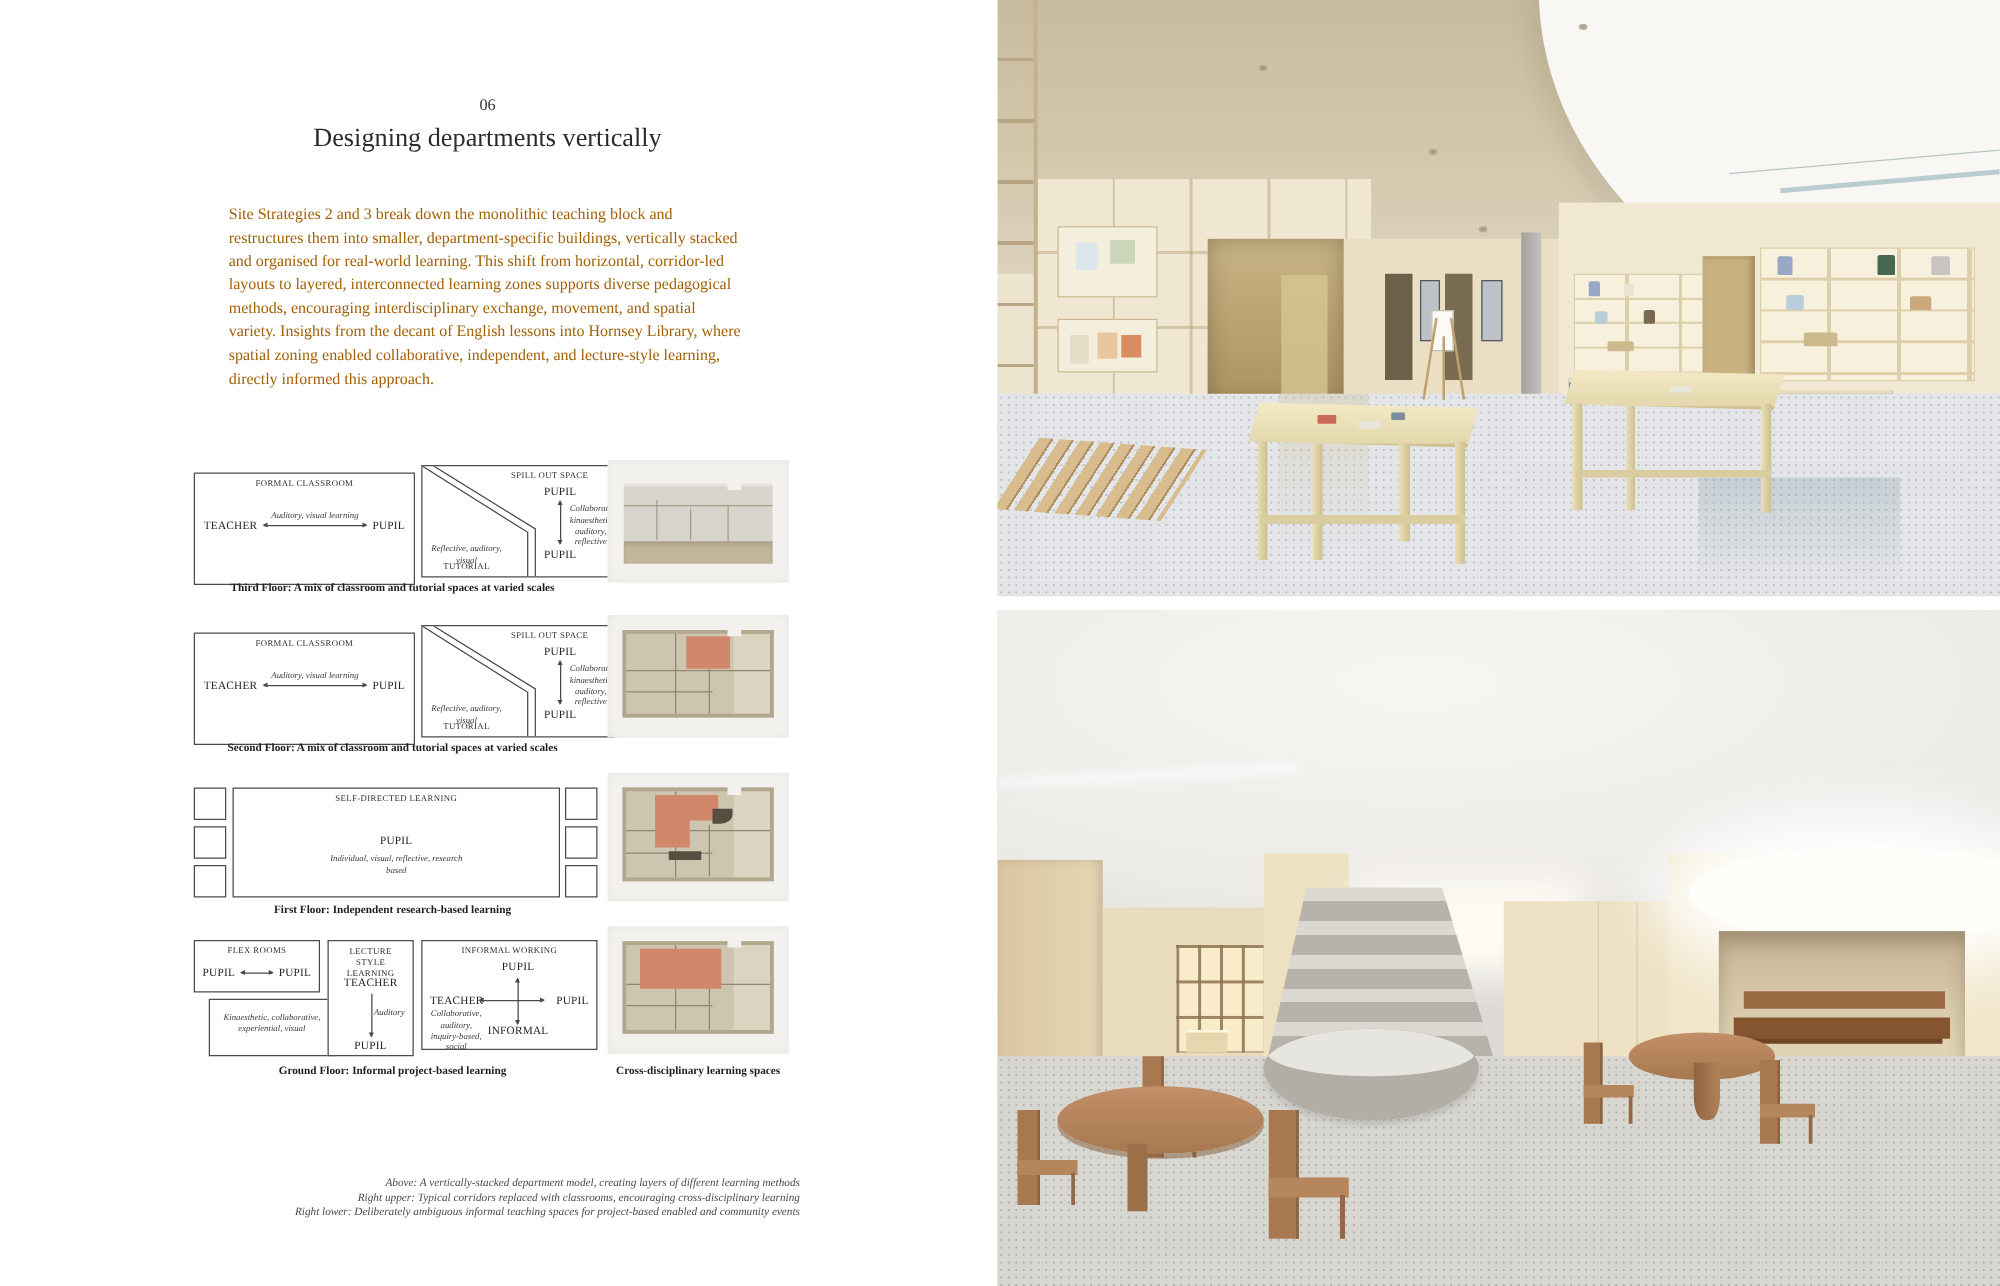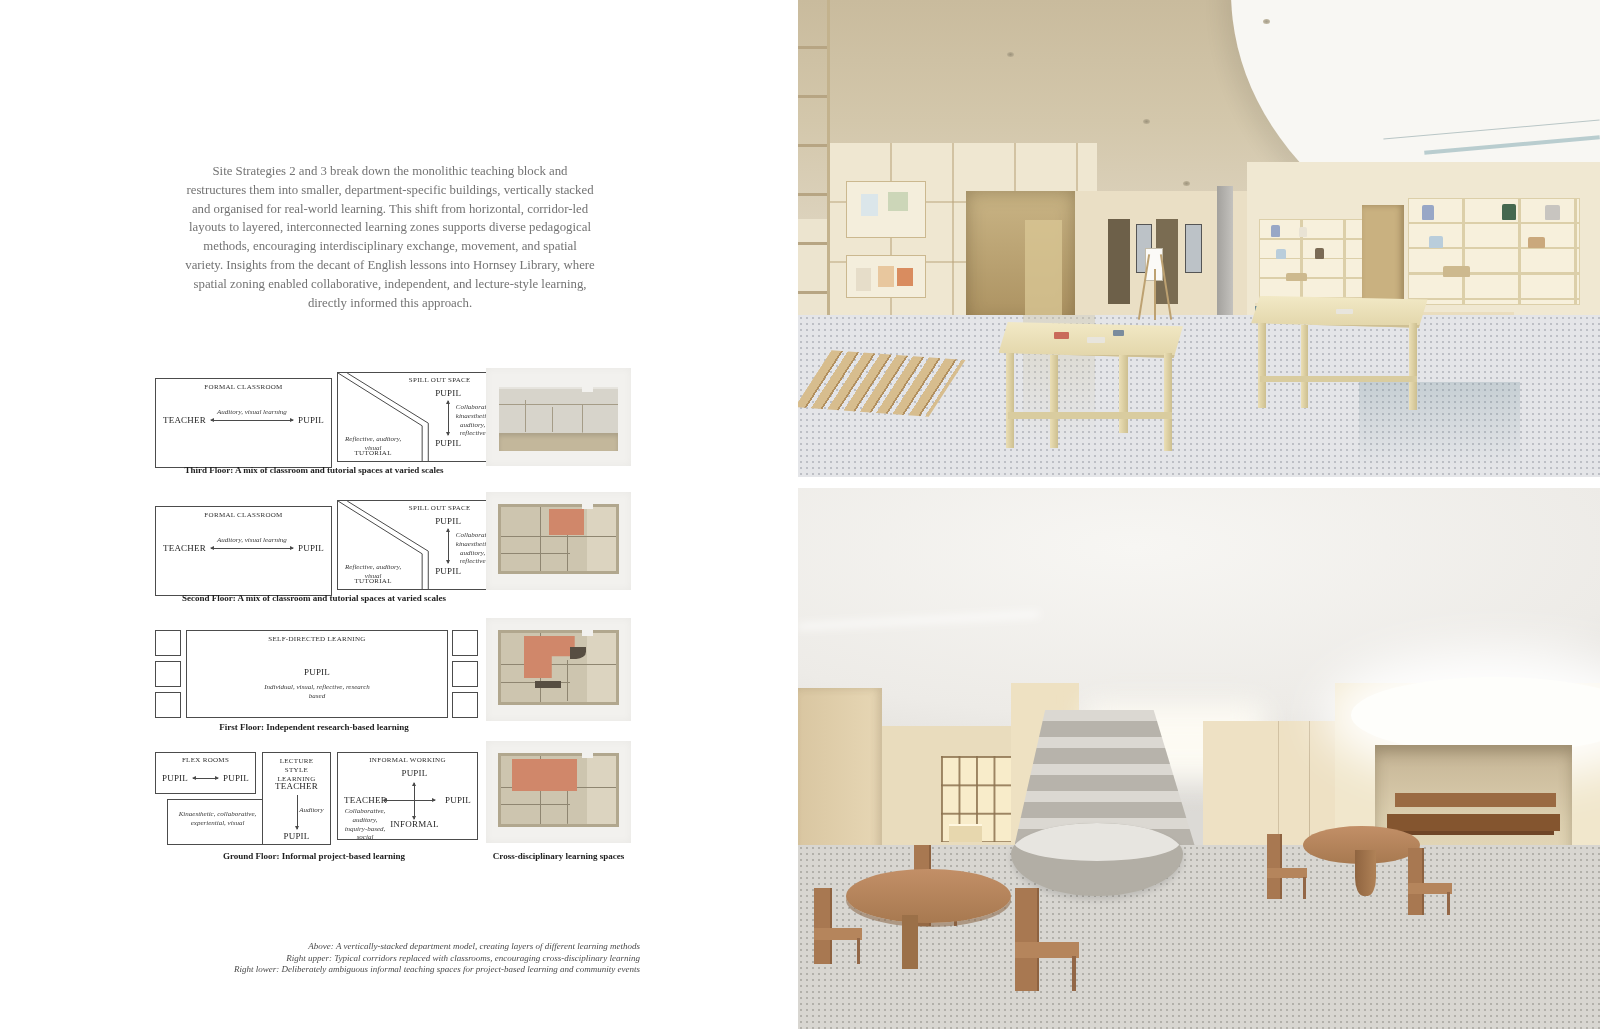--- a/index.html
+++ b/index.html
@@ -5,22 +5,22 @@
   * { margin:0; padding:0; box-sizing:border-box; }
   html,body { background:#ffffff; }
   .sheet { position:relative; width:1600px; height:1029px; background:#fff; overflow:hidden;
            font-family:"Liberation Serif", serif; color:#222; }
 
   
   .page-num { position:absolute; left:150px; top:76px; width:480px; text-align:center;
               font-size:13px; color:#333; }
   .page-title { position:absolute; left:150px; top:98px; width:480px; text-align:center;
                 font-size:21px; color:#2b2b2b; }
-  .intro { position:absolute; left:183px; top:162px; width:414px; text-align:center;
-           font-size:12.8px; line-height:1.47; color:#737373; }
+  .intro { position:absolute; left:183px; top:162px; width:414px; 
+           font-size:12.8px; line-height:1.47; color:#a16207; }
 
   
   .row { position:absolute; left:0; width:100%; height:0; }
   .row1 { top:372px; } .row2 { top:500px; } .row3 { top:630px; } .row4 { top:752px; }
   .box { position:absolute; border:1px solid #4c4c4c; background:#fff; }
   .dg-label { position:absolute; width:100%; text-align:center; font-size:7px;
               letter-spacing:.3px; color:#2e2e2e; }
   .dg-actor { font-size:9px; letter-spacing:.2px; color:#1f1f1f; white-space:nowrap; }
   .dg-note  { font-style:italic; font-size:7px; color:#3a3a3a; text-align:center; line-height:1.25; }
   .dg-cap { position:absolute; font-weight:bold; font-size:9px; text-align:center; color:#1d1d1d; }
@@ -289,20 +289,22 @@
   .lc4 { left:58.5%; top:64%; width:5%; height:12%; }
   .lc5 { left:76%; top:66.5%; width:5.5%; height:12.5%; }
 
   .spl-svg-line { stroke:#4a4a4a; stroke-width:1; fill:none; }
 </style>
 </head>
 <body>
 
 <div class="sheet">
 
+  <div class="page-num">06</div>
+  <div class="page-title">Designing departments vertically</div>
   <div class="intro">Site Strategies 2 and 3 break down the monolithic teaching block and restructures them into smaller, department-specific buildings, vertically stacked and organised for real-world learning. This shift from horizontal, corridor-led layouts to layered, interconnected learning zones supports diverse pedagogical methods, encouraging interdisciplinary exchange, movement, and spatial variety. Insights from the decant of English lessons into Hornsey Library, where spatial zoning enabled collaborative, independent, and lecture-style learning, directly informed this approach.</div>
 
   <div class="row row1">
     <div class="box cls-box">
       <div class="dg-label" style="top:4px;">FORMAL CLASSROOM</div>
       <div class="cls-mid">
         <span class="dg-actor">TEACHER</span>
         <span class="cls-arrwrap">
           <span class="dg-note cls-note">Auditory, visual learning</span>
           <span class="ah" style="display:block;"></span>
@@ -426,21 +428,21 @@
       </div>
       <div class="mp-notch" style="top:10%;"></div>
     </div>
   </div>
 
   <div class="photo-cap">Cross-disciplinary learning spaces</div>
 
   <div class="footnotes">
     <div>Above: A vertically-stacked department model, creating layers of different learning methods</div>
     <div>Right upper: Typical corridors replaced with classrooms, encouraging cross-disciplinary learning</div>
-    <div>Right lower: Deliberately ambiguous informal teaching spaces for project-based learning and community events</div>
+    <div>Right lower: Deliberately ambiguous informal teaching spaces for project-based enabled and community events</div>
   </div>
 
   <div class="render ur">
     <div class="ur-ceiling"></div>
     <div class="ur-curve"></div>
     <div class="ur-rail"></div>
     <div class="ur-glass"></div>
     <div class="ur-light ur-l1"></div>
     <div class="ur-light ur-l2"></div>
     <div class="ur-light ur-l3"></div>

